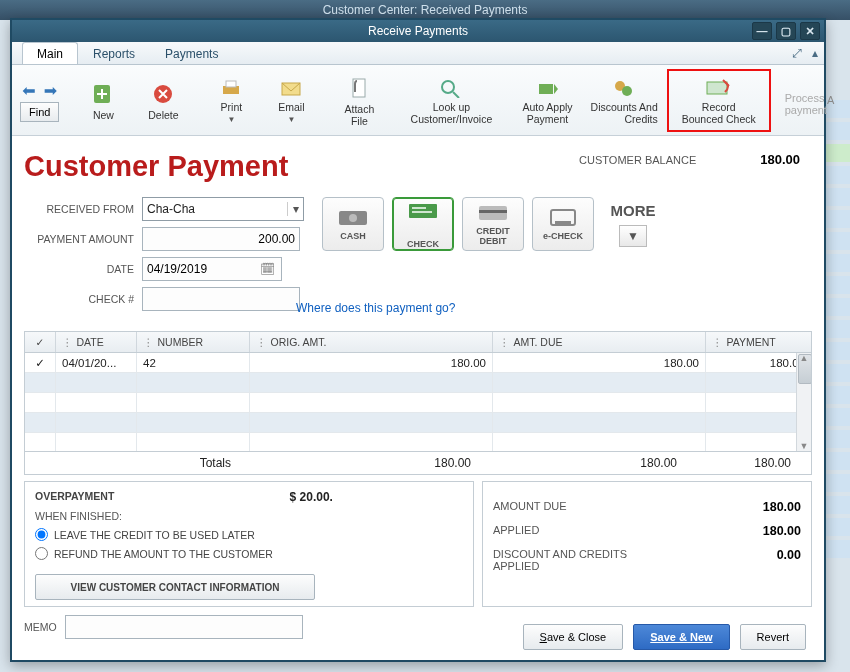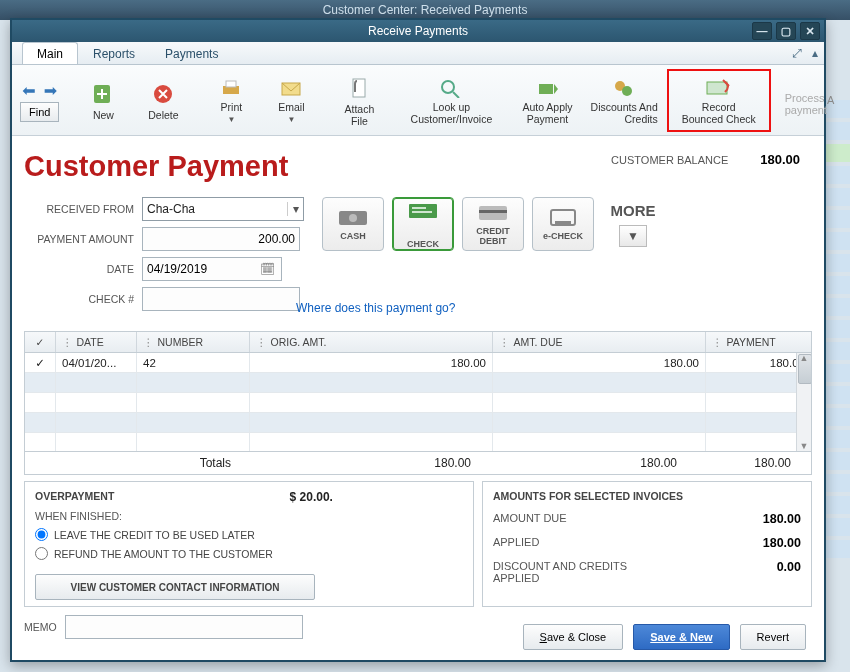--- a/index.html
+++ b/index.html
@@ -17,21 +17,21 @@
 .toolbar{height:70px;background:linear-gradient(#fafcfd,#edf2f5);border-bottom:1px solid #c6d0d8;display:flex;align-items:center;padding:0 2px;}
 .tool-group{display:flex;align-items:center;height:100%;}
 .vsep{width:1px;height:56px;background:#d3dde4;margin:0 4px;}
 .tool-btn{display:flex;flex-direction:column;align-items:center;justify-content:center;padding:4px 8px 2px;min-width:42px;cursor:pointer;border:1px solid transparent;border-radius:3px;}
 .tool-btn .lbl{font-size:10.5px;color:#333;text-align:center;line-height:12px;margin-top:3px;}
 .tool-btn svg{display:block;}
 .highlight-box{border:2px solid #e11;padding:2px;}
 .disabled-lbl{color:#aaa;font-size:11px;padding-top:8px;}
 .body{padding:8px 12px 6px;}
 h1.page-title{font-size:29px;font-weight:bold;color:#b91c1c;margin:6px 0 14px;}
-.balance-row{position:absolute;right:24px;top:132px;font-size:11px;color:#555;display:flex;gap:32px;align-items:center;}
+.balance-row{position:absolute;right:24px;top:132px;font-size:11px;color:#555;display:flex;gap:64px;align-items:center;}
 .balance-row .val{font-weight:bold;color:#000;font-size:13px;}
 .form-row{display:flex;align-items:center;margin-bottom:6px;}
 .form-lbl{width:110px;text-align:right;padding-right:8px;font-size:10.5px;color:#555;text-transform:uppercase;}
 .text-input{height:22px;border:1px solid #a8b4bd;background:#fdfdfd;padding:0 4px;font-size:12px;}
 .combo{width:152px;height:22px;border:1px solid #8f9ca6;display:flex;align-items:center;padding:0 4px;justify-content:space-between;}
 .combo .arrow{border-left:1px solid #ccc;padding-left:5px;color:#555;}
 .amount-input{width:148px;text-align:right;}
 .date-input{width:130px;}
 .cal-icon{margin-left:-22px;color:#666;pointer-events:none;}
 .pay-methods{display:flex;gap:8px;margin-left:18px;}
@@ -406,21 +406,20 @@
             <input type="radio" name="ovp" checked="" style="">
             <span>LEAVE THE CREDIT TO BE USED LATER</span>
           </label>
           <label class="radio-row">
             <input type="radio" name="ovp" style="">
             <span>REFUND THE AMOUNT TO THE CUSTOMER</span>
           </label>
           <button class="btn block" style="margin-top:8px;">VIEW CUSTOMER CONTACT INFORMATION</button>
         </div>
         <div class="panel amounts-panel">
-          <div class="panel-title">AMOUNTS FOR SELECTED INVOICES</div>
           <div class="amt-row">
             <span>AMOUNT DUE</span>
             <span class="v">180.00</span>
           </div>
           <div class="amt-row">
             <span>APPLIED</span>
             <span class="v">180.00</span>
           </div>
           <div class="amt-row">
             <span style="white-space:pre;">DISCOUNT AND CREDITS

